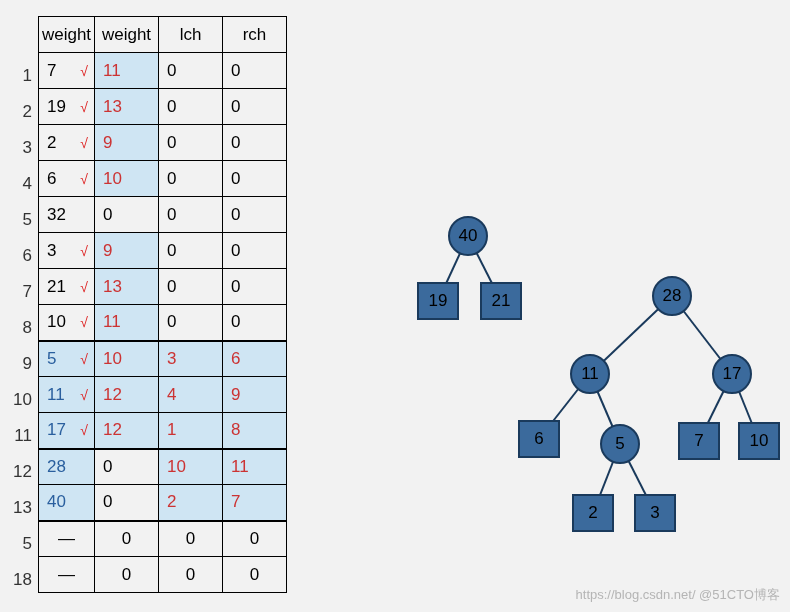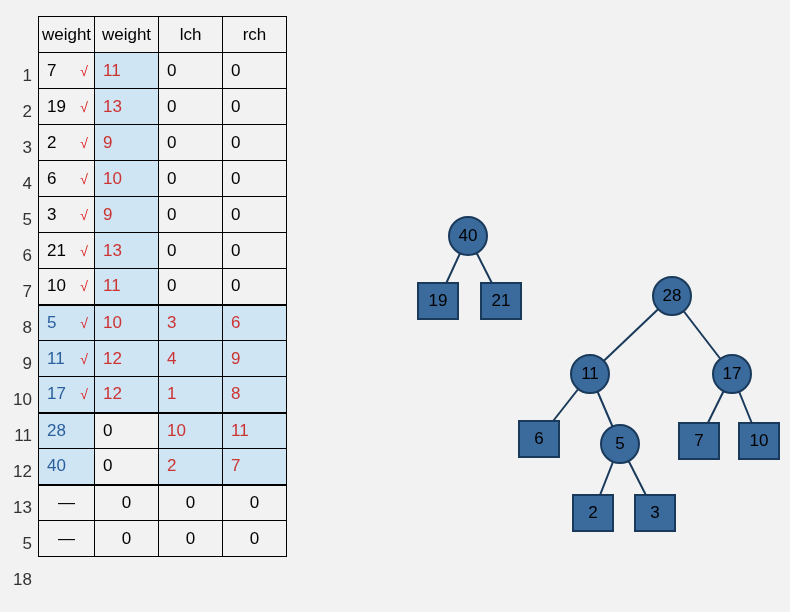--- a/index.html
+++ b/index.html
@@ -96,20 +96,26 @@
           </tr>
           <tr>
             <td>2<span class="chk">√</span></td>
             <td class="hl red">9</td>
             <td>0</td>
             <td>0</td>
           </tr>
           <tr>
             <td>6<span class="chk">√</span></td>
             <td class="hl red">10</td>
+            <td>0</td>
+            <td>0</td>
+          </tr>
+          <tr>
+            <td>32</td>
+            <td>0</td>
             <td>0</td>
             <td>0</td>
           </tr>
           <tr>
             <td>3<span class="chk">√</span></td>
             <td class="hl red">9</td>
             <td>0</td>
             <td>0</td>
           </tr>
           <tr>
@@ -190,13 +196,14 @@
       <div class="node-circle" style="left: 190px; top: 144px;">11</div>
       <div class="node-circle" style="left: 332px; top: 144px;">17</div>
       <div class="node-square" style="left: 138px; top: 210px;">6</div>
       <div class="node-circle" style="left: 220px; top: 214px;">5</div>
       <div class="node-square" style="left: 298px; top: 212px;">7</div>
       <div class="node-square" style="left: 358px; top: 212px;">10</div>
       <div class="node-square" style="left: 192px; top: 284px;">2</div>
       <div class="node-square" style="left: 254px; top: 284px;">3</div>
     </div>
 
+  <div class="watermark">https://blog.csdn.net/   @51CTO博客</div>
 </div>
 
 </body></html>

